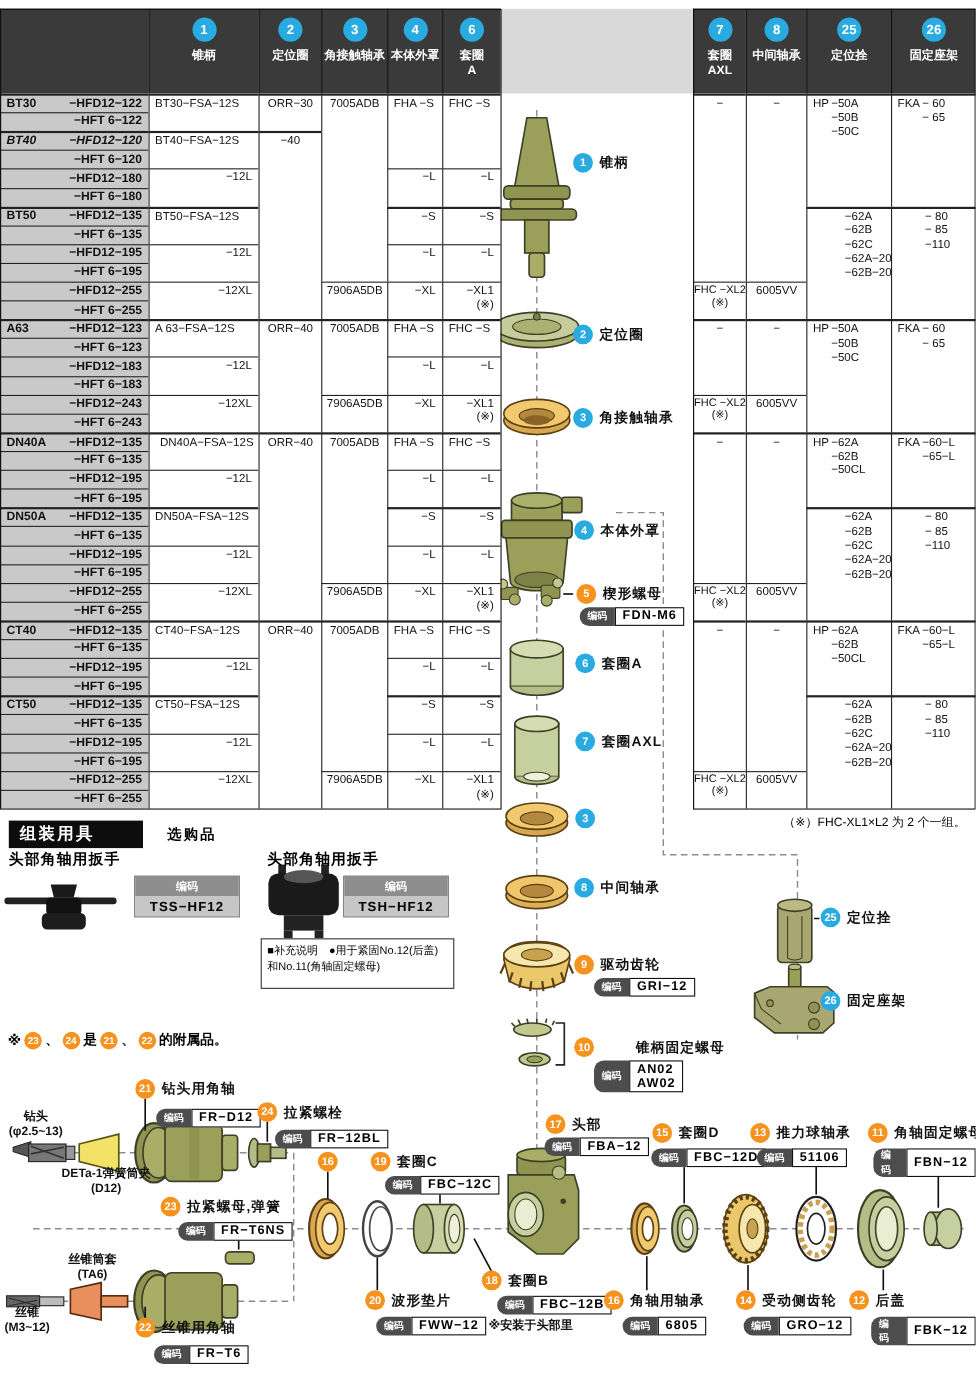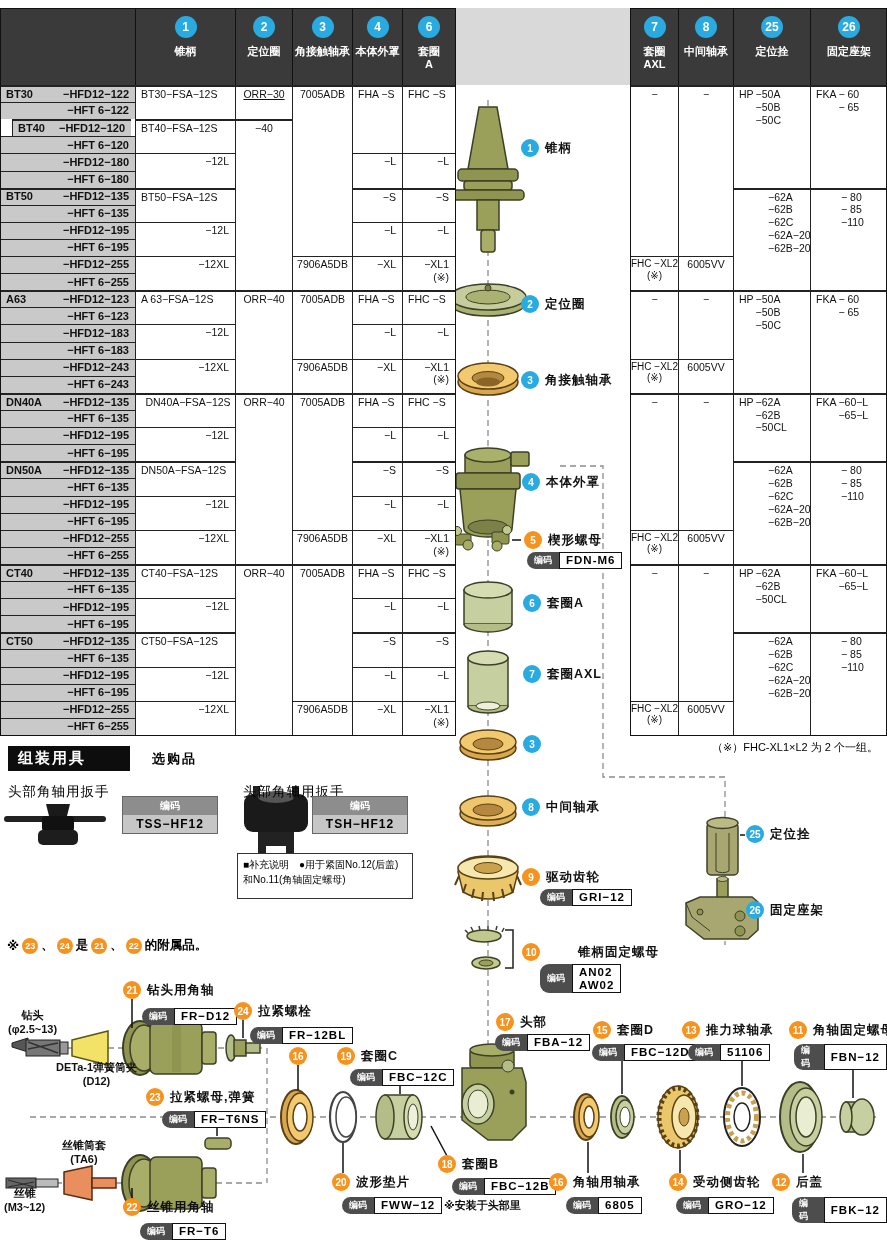--- a/index.html
+++ b/index.html
@@ -30,21 +30,21 @@
   .bc{background:#29abe2;}
   .oc{background:#f6921e;}
   .clabel{font-size:12.5px;font-weight:bold;color:#111;white-space:nowrap;letter-spacing:1px;}
   .codepill{position:absolute;display:flex;align-items:stretch;z-index:6;}
   .ctag{background:#4d4d4d;color:#fff;font-size:9px;font-weight:bold;display:flex;align-items:center;padding:0 7px;border-radius:9px 0 0 9px;}
   .cval{background:#fff;border:1.6px solid #111;color:#000;font-weight:bold;font-size:11.5px;display:flex;align-items:center;padding:1px 6px;white-space:pre-line;line-height:1.1;letter-spacing:1px;}
   .plabel{position:absolute;font-size:11px;font-weight:bold;color:#111;white-space:pre-line;z-index:6;line-height:1.3;}
   .plabel.tc{text-align:center;}
   .secbar{position:absolute;left:8px;top:746px;width:112px;height:25px;background:#0d0d0d;color:#fff;font-weight:bold;font-size:15px;display:flex;align-items:center;padding-left:10px;letter-spacing:2px;z-index:4;}
   .opt{position:absolute;left:152px;top:750px;font-size:13px;font-weight:bold;z-index:4;letter-spacing:2px;}
-  .toolname{position:absolute;font-size:13.5px;font-weight:normal;z-index:4;letter-spacing:1px;margin-top:11px;}
+  .toolname{position:absolute;font-size:13.5px;font-weight:bold;z-index:4;letter-spacing:1px;}
   .codebox{position:absolute;width:96px;border:1px solid #666;text-align:center;z-index:4;box-sizing:border-box;}
   .codebox .top{background:#8d8d8d;color:#fff;font-size:10px;font-weight:bold;padding:2px 0;}
   .codebox .bot{background:#c6c6c6;color:#000;font-size:12px;font-weight:bold;padding:2px 0;letter-spacing:1px;}
   .notebox{position:absolute;border:1.5px solid #333;font-size:10px;padding:3px 5px;line-height:1.5;box-sizing:border-box;z-index:4;background:#fff;}
   .footnote{position:absolute;left:712px;top:740px;font-size:11px;z-index:4;}
   .accnote{position:absolute;left:7px;top:937px;font-size:12.5px;font-weight:bold;display:flex;align-items:center;gap:3px;z-index:4;}
   .accnote .circ{width:16px;height:16px;font-size:9px;}
 </style>
 </head>
 <body>
@@ -320,21 +320,21 @@
         <div class="hlabel">固定座架</div>
       </div>
       <div class="cell g model" style="left: 0px; top: 85px; width: 135px; height: 17.1053px;">
         <span class="mp">BT30</span>
         <span class="mt">−HFD12−122</span>
       </div>
       <div class="cell model" style="left: 0px; top: 102.105px; width: 135px; height: 17.1053px;">
         <span class="mp"></span>
         <span class="mt">−HFT 6−122</span>
       </div>
-      <div class="cell g model" style="left: 12px; top: 119.211px; width: 119px; height: 17.1053px;">
+      <div class="cell g model" style="left: 0px; top: 119.211px; width: 135px; height: 17.1053px; font-style: italic;">
         <span class="mp">BT40</span>
         <span class="mt">−HFD12−120</span>
       </div>
       <div class="cell model" style="left: 0px; top: 136.316px; width: 135px; height: 17.1053px;">
         <span class="mp"></span>
         <span class="mt">−HFT 6−120</span>
       </div>
       <div class="cell model" style="left: 0px; top: 153.421px; width: 135px; height: 17.1053px;">
         <span class="mp"></span>
         <span class="mt">−HFD12−180</span>
@@ -483,21 +483,21 @@
       <div class="cell g al" style="left: 135px; top: 392.895px; width: 100px; height: 34.2105px; text-align: center;"><span>DN40A−FSA−12S</span></div>
       <div class="cell ar" style="left: 135px; top: 427.105px; width: 100px; height: 34.2105px;"><span>−12L</span></div>
       <div class="cell g al" style="left: 135px; top: 461.316px; width: 100px; height: 34.2105px;"><span>DN50A−FSA−12S</span></div>
       <div class="cell ar" style="left: 135px; top: 495.526px; width: 100px; height: 34.2105px;"><span>−12L</span></div>
       <div class="cell ar" style="left: 135px; top: 529.737px; width: 100px; height: 34.2105px;"><span>−12XL</span></div>
       <div class="cell g al" style="left: 135px; top: 563.947px; width: 100px; height: 34.2105px;"><span>CT40−FSA−12S</span></div>
       <div class="cell ar" style="left: 135px; top: 598.158px; width: 100px; height: 34.2105px;"><span>−12L</span></div>
       <div class="cell g al" style="left: 135px; top: 632.368px; width: 100px; height: 34.2105px;"><span>CT50−FSA−12S</span></div>
       <div class="cell ar" style="left: 135px; top: 666.579px; width: 100px; height: 34.2105px;"><span>−12L</span></div>
       <div class="cell ar" style="left: 135px; top: 700.789px; width: 100px; height: 34.2105px;"><span>−12XL</span></div>
-      <div class="cell g" style="left: 235px; top: 85px; width: 57px; height: 34.2105px; text-decoration: underline;"><span>ORR−30</span></div>
+      <div class="cell g" style="left: 235px; top: 85px; width: 57px; height: 34.2105px;"><span>ORR−30</span></div>
       <div class="cell g" style="left: 235px; top: 119.211px; width: 57px; height: 171.053px;"><span>−40</span></div>
       <div class="cell g" style="left: 235px; top: 290.263px; width: 57px; height: 102.632px;"><span>ORR−40</span></div>
       <div class="cell g" style="left: 235px; top: 392.895px; width: 57px; height: 171.053px;"><span>ORR−40</span></div>
       <div class="cell g" style="left: 235px; top: 563.947px; width: 57px; height: 171.053px;"><span>ORR−40</span></div>
       <div class="cell g" style="left: 292px; top: 85px; width: 60px; height: 171.053px;"><span>7005ADB</span></div>
       <div class="cell" style="left: 292px; top: 256.053px; width: 60px; height: 34.2105px;"><span>7906A5DB</span></div>
       <div class="cell g" style="left: 292px; top: 290.263px; width: 60px; height: 68.4211px;"><span>7005ADB</span></div>
       <div class="cell" style="left: 292px; top: 358.684px; width: 60px; height: 34.2105px;"><span>7906A5DB</span></div>
       <div class="cell g" style="left: 292px; top: 392.895px; width: 60px; height: 136.842px;"><span>7005ADB</span></div>
       <div class="cell" style="left: 292px; top: 529.737px; width: 60px; height: 34.2105px;"><span>7906A5DB</span></div>

